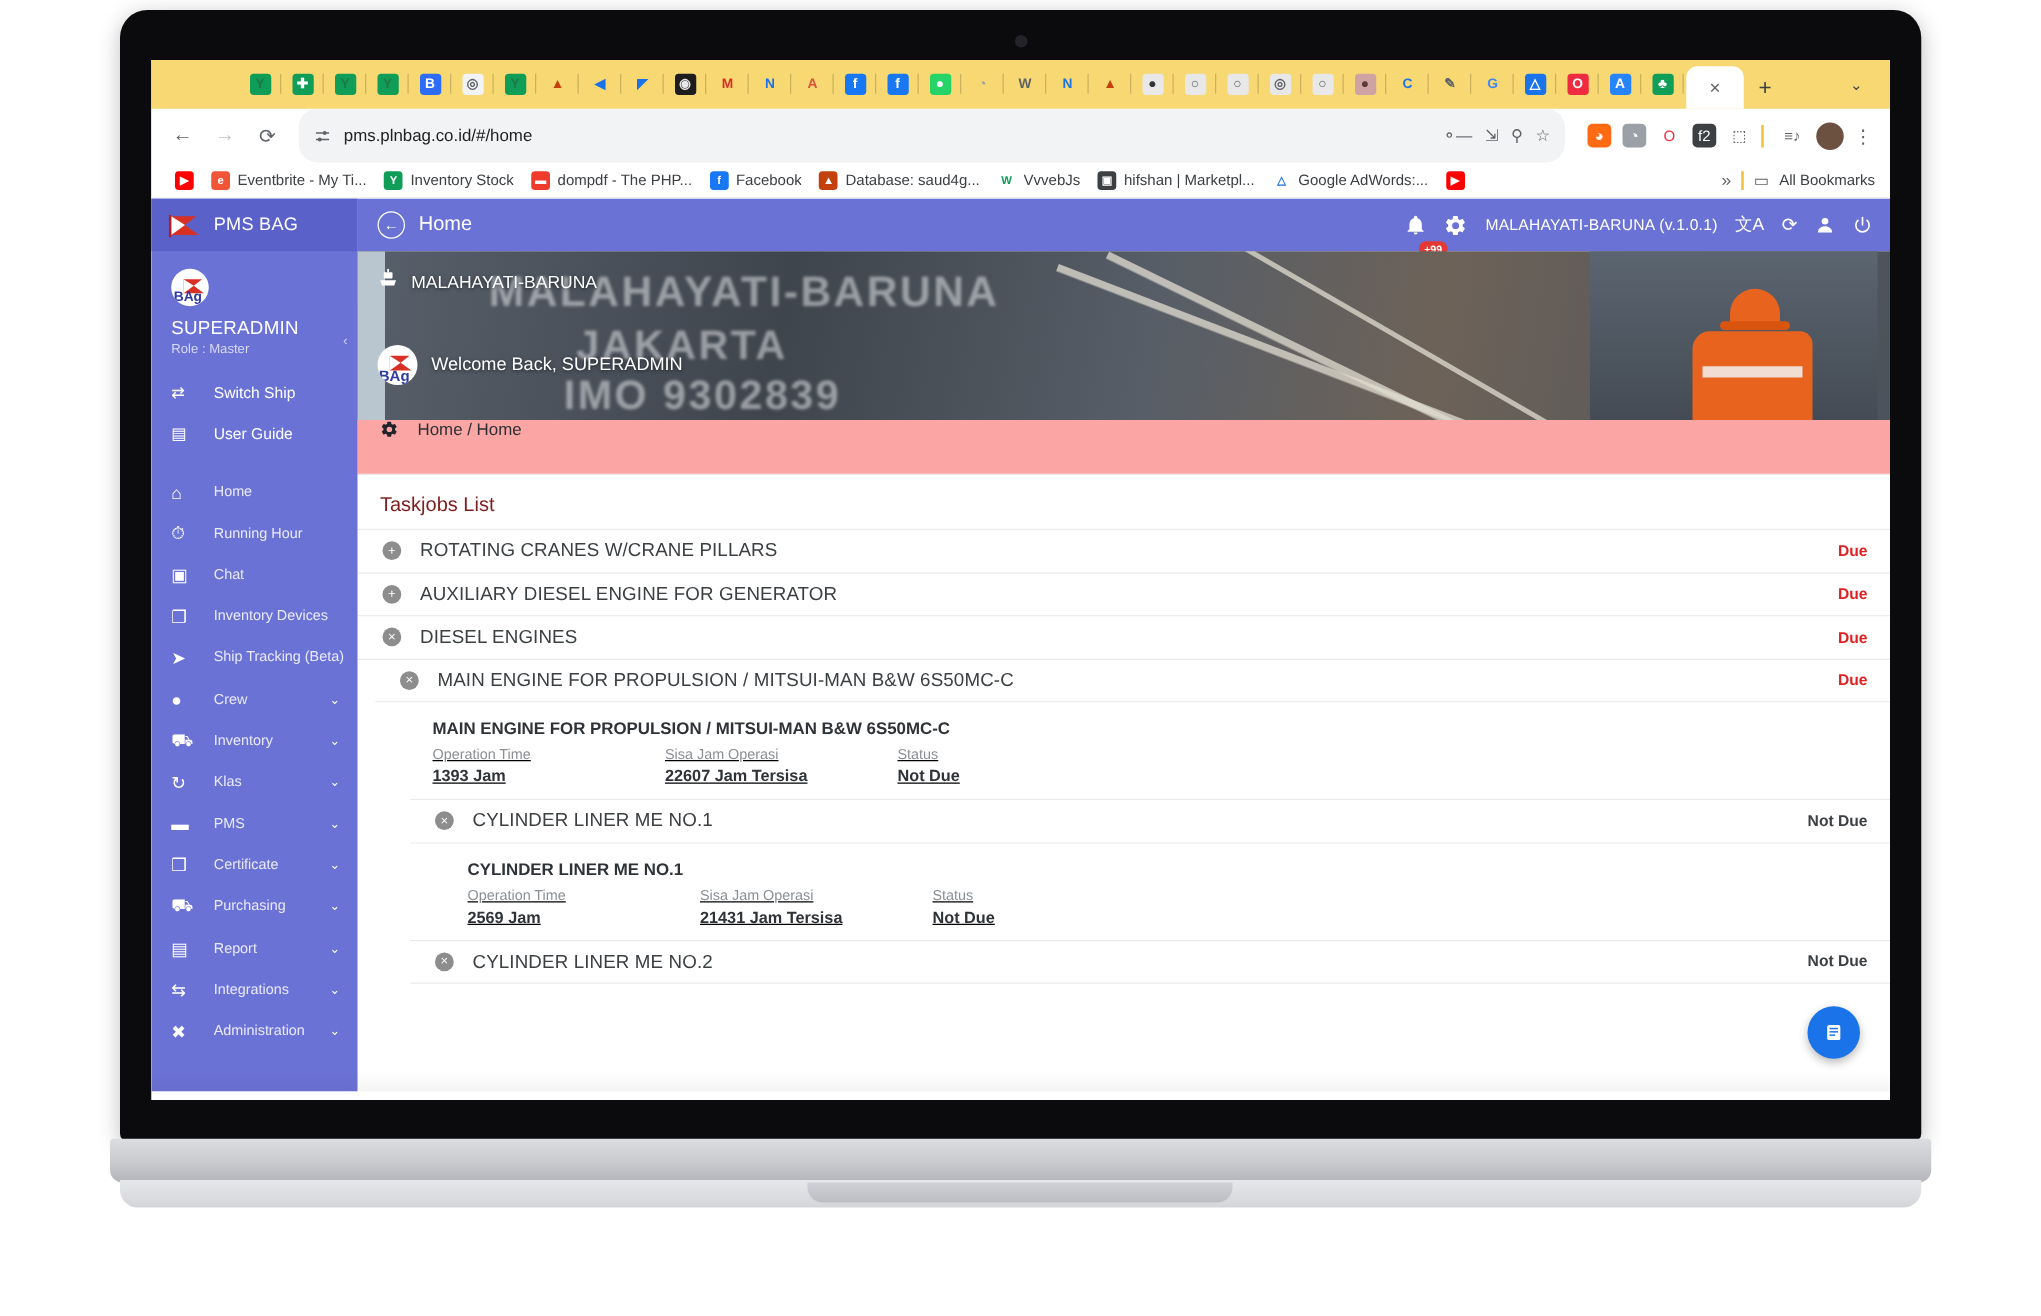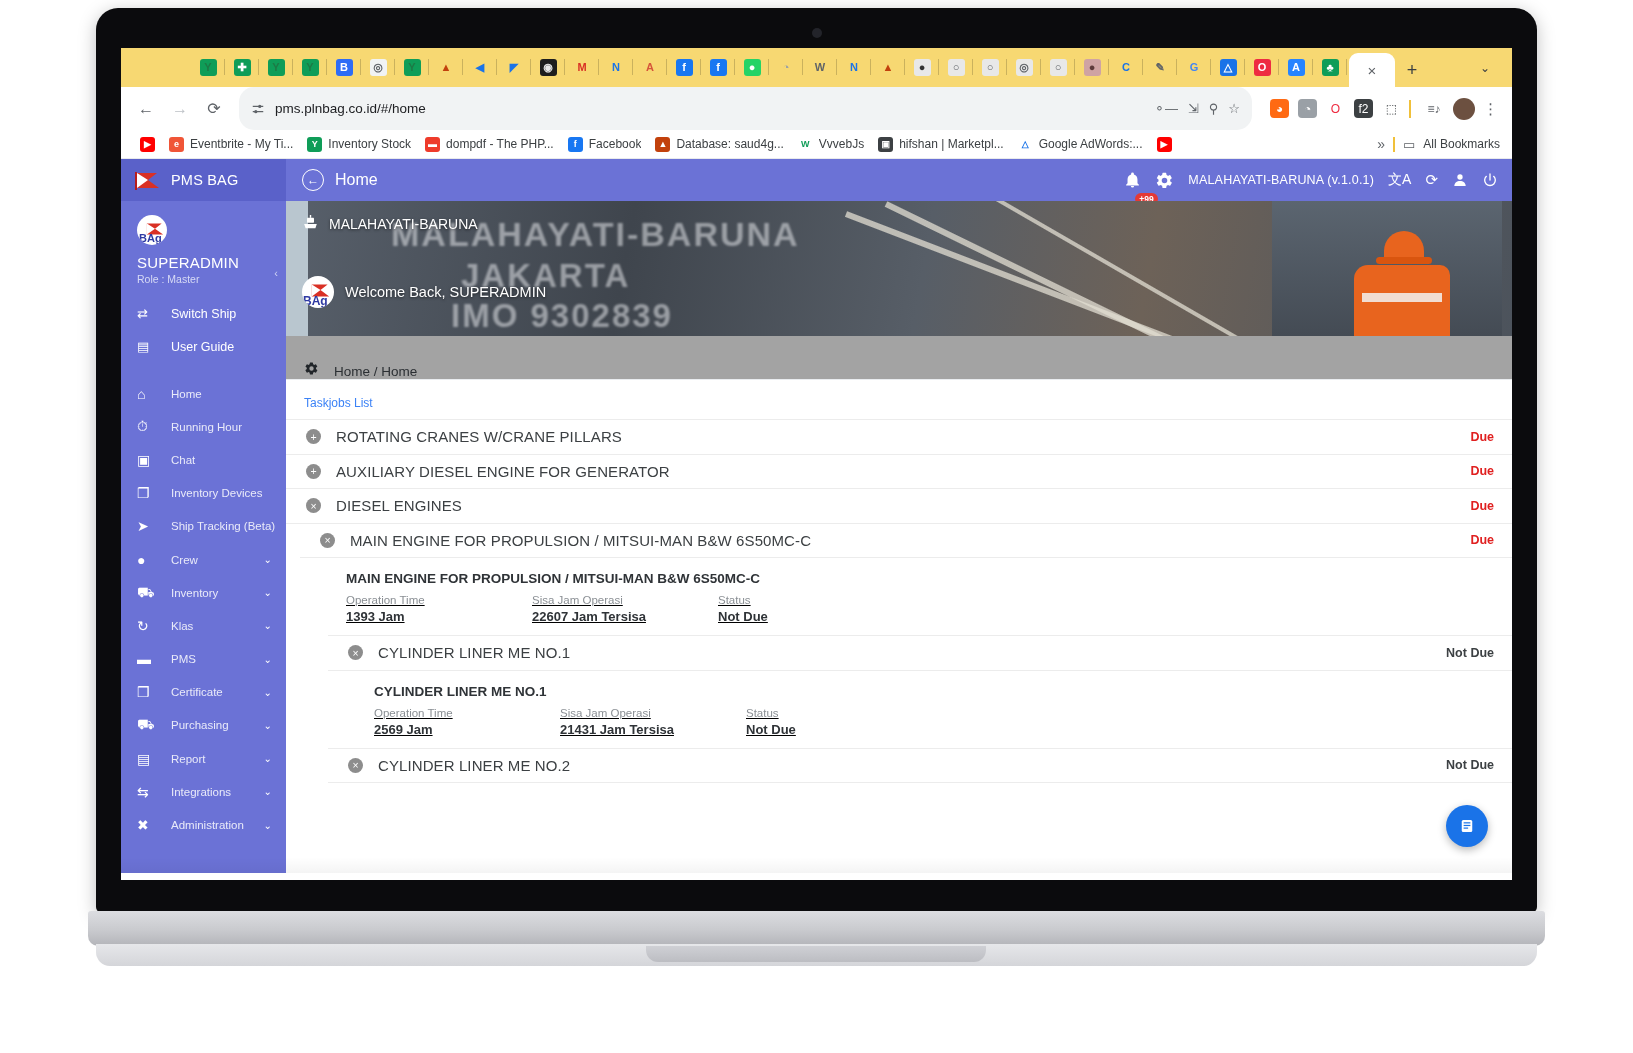--- a/index.html
+++ b/index.html
@@ -264,28 +264,28 @@
     position: relative; overflow: hidden; display: flex;
     align-items: center; justify-content: center;
   }
   .welcome-av .bag {
     position: absolute; left: 1px; bottom: 0; font-size: 12px;
     font-weight: bold; color: #2f3aa3;
   }
   .welcome-txt { color: #fff; font-size: 14.5px; text-shadow: 0 1px 3px rgba(0,0,0,.6); }
 
   .breadcrumb {
-    height: 44px; background: #a3a3a3; display: flex; align-items: flex-end;
+    height: 44px; background: #fca5a5; display: flex; align-items: flex-start;
     padding-left: 18px; gap: 15px; border-bottom: 1px solid #e9ecef; flex: none;
   }
   .breadcrumb .gear { font-size: 14px; color: #212529; }
   .breadcrumb .txt { font-size: 13.5px; color: #2b2f33; }
 
   .scroll-area { flex: 1; overflow: hidden; background: #fff; padding: 0 0 0 0; }
-  .section-title { font-size: 12px; color: #3b82f6; padding: 16px 0 10px 18px; }
+  .section-title { font-size: 16px; color: #7f1d1d; padding: 16px 0 10px 18px; }
 
   .job-row {
     height: 35.5px; display: flex; align-items: center; padding: 0 18px 0 20px;
     border-top: 1px solid #ececec; border-bottom: 1px solid #ececec;
     background: #fff; margin-top: -1px;
   }
   .job-row .exp {
     width: 15px; height: 15px; border-radius: 50%; background: #8d8d8d;
     color: #fff; font-size: 10.5px; display: flex; align-items: center;
     justify-content: center; flex: none; margin-right: 15px; line-height: 1;

